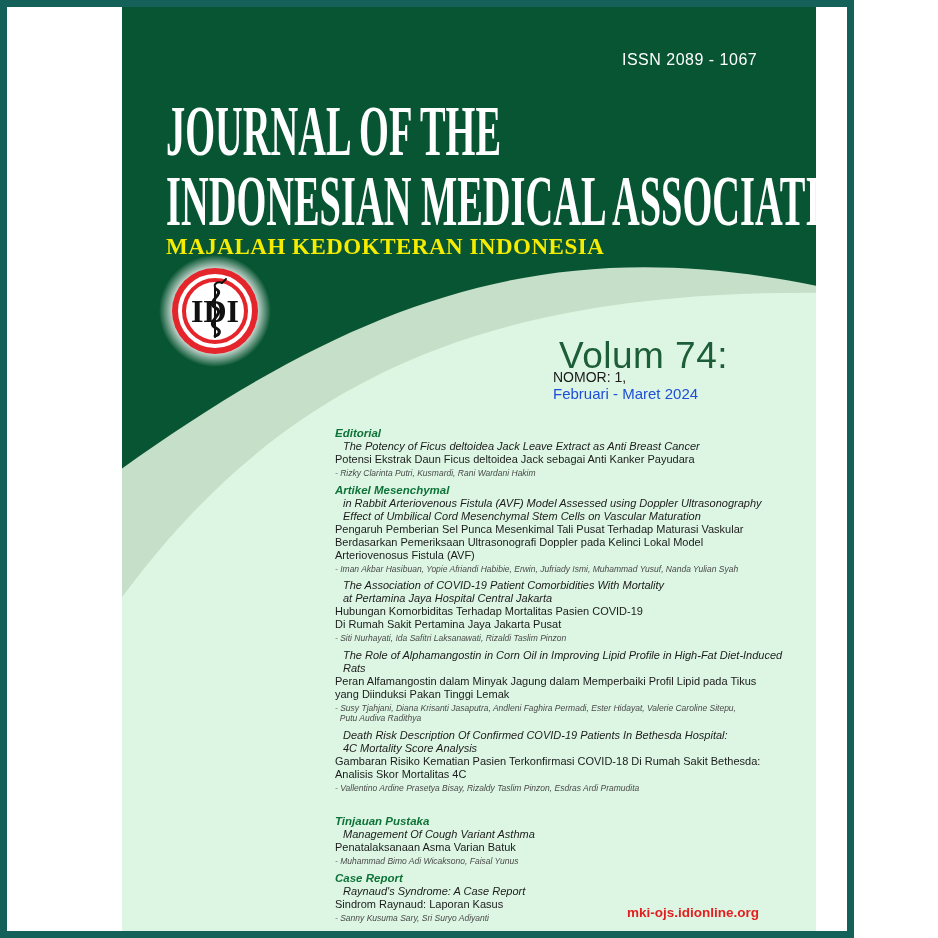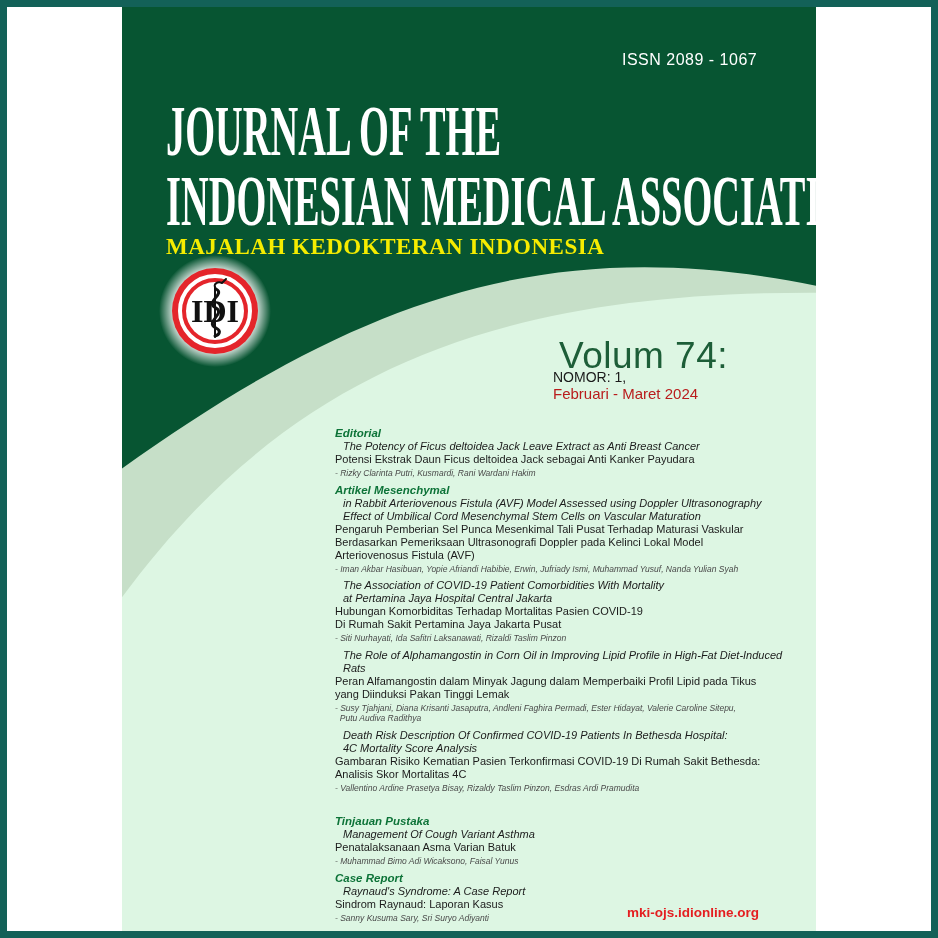--- a/index.html
+++ b/index.html
@@ -1,17 +1,17 @@
 <!DOCTYPE html>
 <html><head>
 <meta charset="utf-8">
 <style>
   * { margin:0; padding:0; box-sizing:border-box; }
   html,body { width:938px; height:938px; font-family:"Liberation Sans", sans-serif; }
-  .frame { position:relative; width:938px; height:938px; background:#136158; overflow:hidden; }
+  .frame { position:relative; width:854px; height:938px; background:#136158; overflow:hidden; }
   .page  { position:absolute; inset:7px; background:#ffffff; }
   .cover { position:absolute; left:115px; top:0; width:694px; bottom:0; overflow:hidden; }
   .cover-bg { position:absolute; inset:0; width:100%; height:100%; display:block; }
 
   .issn { position:absolute; left:500px; top:44px; width:190px; color:#ffffff;
           font-size:16px; letter-spacing:0.5px; }
 
   .title-line { position:absolute; left:44px; color:#ffffff; white-space:nowrap;
                 font-family:"Liberation Serif", serif; font-weight:bold; font-size:48px;
                 line-height:1; transform:scale(0.80,1.5); transform-origin:0 0; }
@@ -19,21 +19,21 @@
   .title-line.l2 { top:158px; }
   .subtitle { position:absolute; left:44px; top:227px; color:#f5ec00; white-space:nowrap;
               font-family:"Liberation Serif", serif; font-weight:bold; font-size:23px;
               letter-spacing:0.5px; }
 
   .logo { position:absolute; left:36px; top:247px; width:114px; height:114px; }
 
   .volume { position:absolute; left:428px; top:328px; color:#1d5e38; font-size:37px;
             letter-spacing:0.5px;margin-left:9px; }
   .nomor  { position:absolute; left:431px; top:362px; color:#1a1a1a; font-size:14px; }
-  .issue-date { position:absolute; left:431px; top:378px; color:#b91c1c; font-size:15px; }
+  .issue-date { position:absolute; left:431px; top:378px; color:#1d4ed8; font-size:15px; }
 
   .toc { position:absolute; left:213px; top:420px; width:470px; }
   .sec-heading { color:#0d7338; font-weight:bold; font-style:italic; font-size:11.5px; line-height:13px; }
   .sec:nth-of-type(3) { margin-top:22px; }
   .art { margin-bottom:5px; }
   .art-title { font-style:italic; color:#1b1b1b; font-size:11px; line-height:13px;margin-left:8px; }
   .art-sub   { color:#1b1b1b; font-size:11px; line-height:13px; }
   .art-authors { margin-top:2px; }
   .art-author-line { font-style:italic; color:#4a4a4a; font-size:8.5px; line-height:10.5px; white-space:pre-wrap; }
 
@@ -145,21 +145,21 @@
                   <div class="art-author-line">  Putu Audiva Radithya</div>
                 </div>
   </div>
 
   <div class="art">
     <div class="art-titles">
                   <div class="art-title">Death Risk Description Of Confirmed COVID-19 Patients In Bethesda Hospital:</div>
                   <div class="art-title">4C Mortality Score Analysis</div>
                 </div>
     <div class="art-subs">
-                  <div class="art-sub">Gambaran Risiko Kematian Pasien Terkonfirmasi COVID-19 Di Rumah Sakit Bethesda:</div>
+                  <div class="art-sub">Gambaran Risiko Kematian Pasien Terkonfirmasi COVID-18 Di Rumah Sakit Bethesda:</div>
                   <div class="art-sub">Analisis Skor Mortalitas 4C</div>
                 </div>
     <div class="art-authors">
                   <div class="art-author-line">- Vallentino Ardine Prasetya Bisay, Rizaldy Taslim Pinzon, Esdras Ardi Pramudita</div>
                 </div>
   </div>
 </div>
   </div>
 
   <div class="sec">

